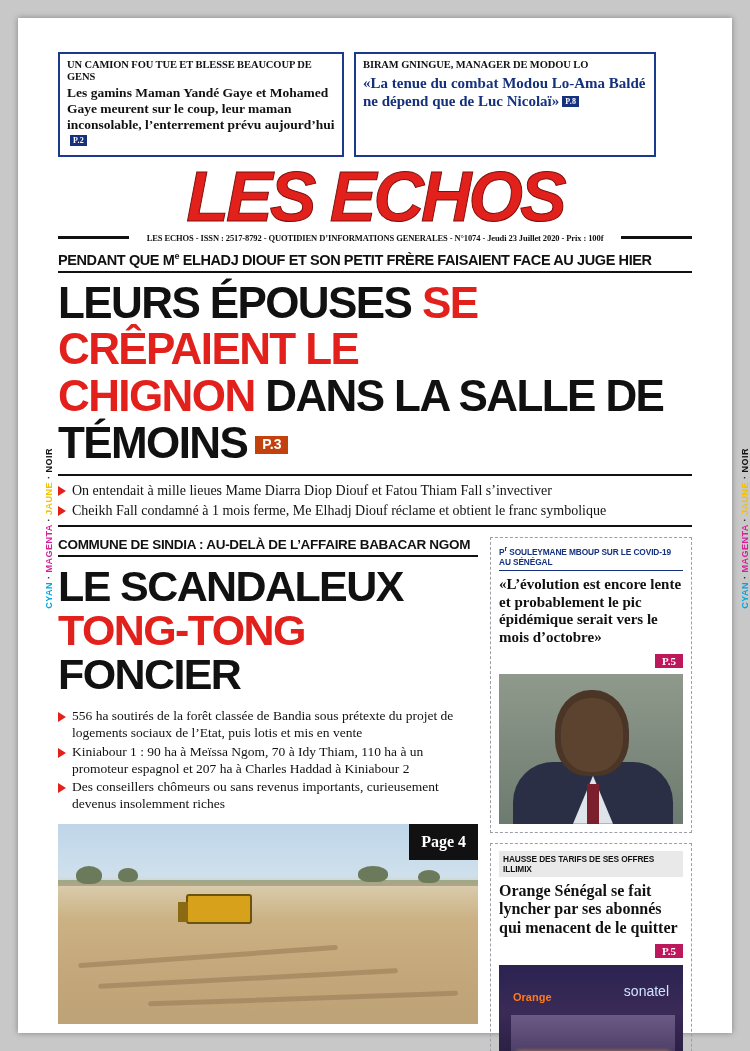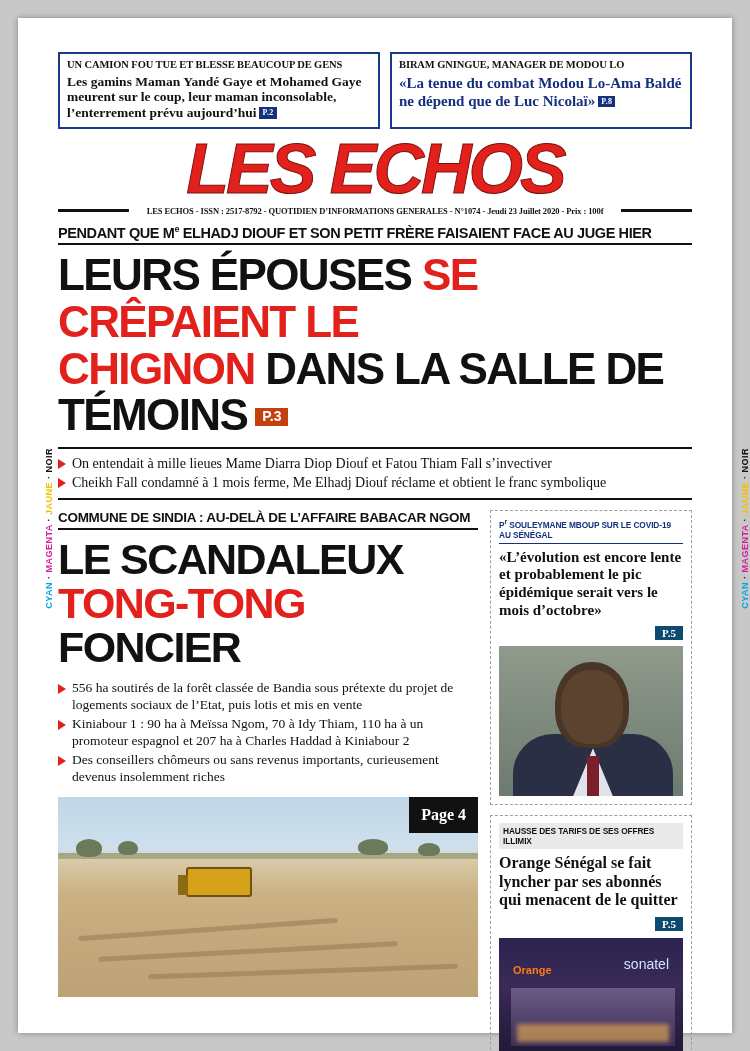--- a/index.html
+++ b/index.html
@@ -32,21 +32,21 @@
   
   .teasers {
     display: flex;
     gap: 10px;
   }
   .teaser {
     border: 2px solid #1b3a8c;
     padding: 5px 7px 6px 7px;
     box-sizing: border-box;
   }
-  .teaser.left { width: 322px; }
+  .teaser.left { width: 286px; }
   .teaser.right { width: 302px; }
   .teaser .kicker {
     font-family: "Liberation Serif", serif;
     font-weight: bold;
     font-size: 10.5px;
     color: #111;
     letter-spacing: -0.1px;
     line-height: 1.1;
     margin-bottom: 3px;
   }
@@ -264,21 +264,21 @@
   }
   .rhead {
     font-family: "Liberation Serif", serif;
     font-weight: bold;
     font-size: 15px;
     line-height: 1.18;
     color: #111;
   }
   .p5 {
     display: inline-block;
-    background: #0c4a6e;
+    background: #be185d;
     color: #fff;
     font-family: "Liberation Serif", serif;
     font-weight: bold;
     font-size: 11px;
     padding: 1px 7px;
     text-align: center;
   }
   .p5row { text-align: right; margin-top: 4px; }
 
   .portrait {

